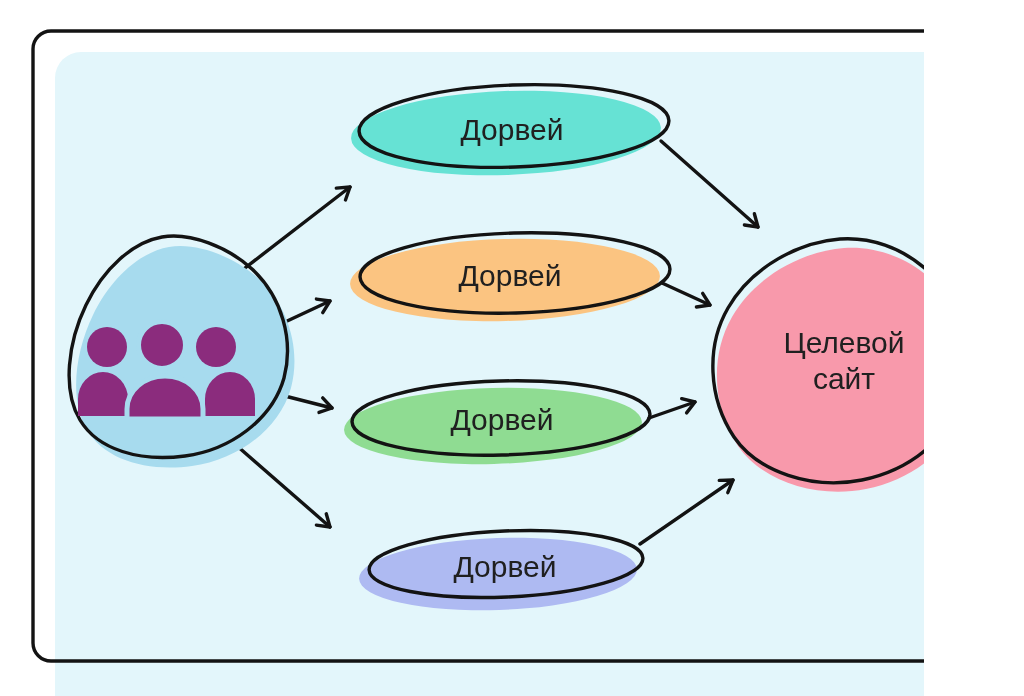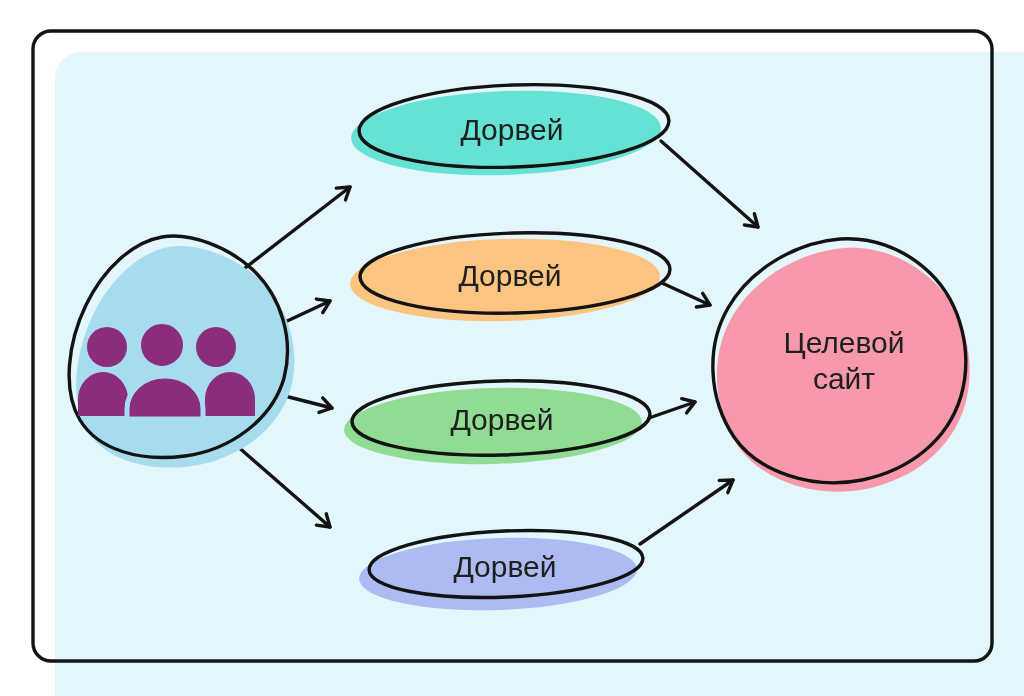--- a/index.html
+++ b/index.html
@@ -1,16 +1,16 @@
 <!DOCTYPE html>
 <html><head>
 <meta charset="utf-8">
 <style>
   html,body{margin:0;padding:0;background:#ffffff;}
-  .stage{position:relative;width:1024px;height:696px;overflow:hidden;
+  .stage{position:relative;width:924px;height:696px;overflow:hidden;
          font-family:"Liberation Sans", sans-serif;}
   svg{position:absolute;left:0;top:0;}
   .outline{fill:none;stroke:#131313;stroke-width:3.4px;}
   .arrow{stroke:#131313;stroke-width:3.4px;stroke-linecap:round;fill:none;}
   .node-label{fill:#202020;font-size:30px;font-family:"Liberation Sans", sans-serif;
               text-anchor:middle;dominant-baseline:central;}
 </style>
 </head>
 <body>
 

